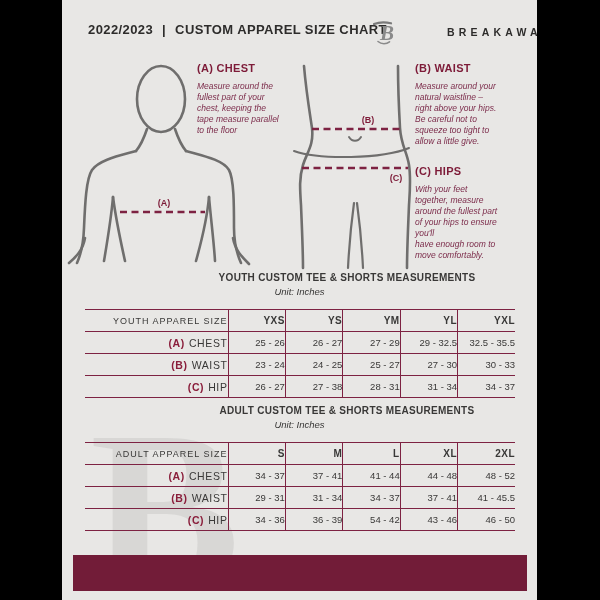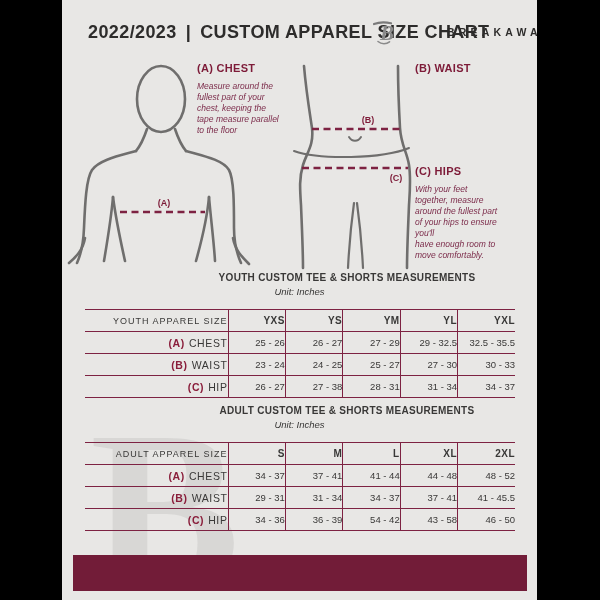--- a/index.html
+++ b/index.html
@@ -7,21 +7,21 @@
     width:600px;height:600px;position:relative;background:#000;
     font-family:"Liberation Sans",sans-serif;overflow:hidden;
   }
   .page{
     position:absolute;left:62px;top:0;width:475px;height:600px;
     background:#e8e7e5;overflow:hidden;
   }
   
   .hdr{
     position:absolute;left:26px;top:22px;display:flex;gap:9px;align-items:center;
-    color:#2d2c2b;font-weight:bold;font-size:18px;letter-spacing:.4px;z-index:2;
+    color:#2d2c2b;font-weight:bold;font-size:13px;letter-spacing:.4px;z-index:2;
   }
   .brand{
     position:absolute;left:341px;top:26px;color:#2d2c2b;font-weight:bold;
     font-size:10.5px;letter-spacing:4.2px;z-index:2;white-space:nowrap;margin-left:44px;
   }
   .logo{position:absolute;left:311px;top:17px;z-index:2;}
   
   .guide-heading{
     position:absolute;font-size:11px;font-weight:800;color:#7d1b38;
     letter-spacing:.3px;z-index:2;
@@ -96,20 +96,26 @@
   </div>
   <div class="brand">BREAKAWAY</div>
 
   <div class="guide-heading" id="chest-heading">(A) CHEST</div>
   <div class="guide-body" id="chest-body">Measure around the
 fullest part of your
 chest, keeping the
 tape measure parallel
 to the floor</div>
   <div class="guide-heading" id="waist-heading">(B) WAIST</div>
+  <div class="guide-body" id="waist-body">Measure around your
+natural waistline –
+right above your hips.
+Be careful not to
+squeeze too tight to
+allow a little give.</div>
   <div class="guide-heading" id="hips-heading">(C) HIPS</div>
   <div class="guide-body" id="hips-body">With your feet
 together, measure
 around the fullest part
 of your hips to ensure
 you'll
 have enough room to
 move comfortably.</div>
 
   <svg class="fig-svg" width="475" height="600" viewBox="62 0 475 600">
@@ -234,21 +240,21 @@
           <td class="val-c">31 - 34</td>
           <td class="val-c">34 - 37</td>
           <td class="val-c">37 - 41</td>
           <td class="val-c">41 - 45.5</td>
         </tr>
         <tr>
           <td class="label-c"><span class="pfx">(C)</span><span>HIP</span></td>
           <td class="val-c">34 - 36</td>
           <td class="val-c">36 - 39</td>
           <td class="val-c">54 - 42</td>
-          <td class="val-c">43 - 58</td>
+          <td class="val-c">43 - 46</td>
           <td class="val-c">46 - 50</td>
         </tr>
       </tbody>
     </table>
   </div>
 
   <div class="footer-bar"></div>
 </div>
 
 </body></html>

